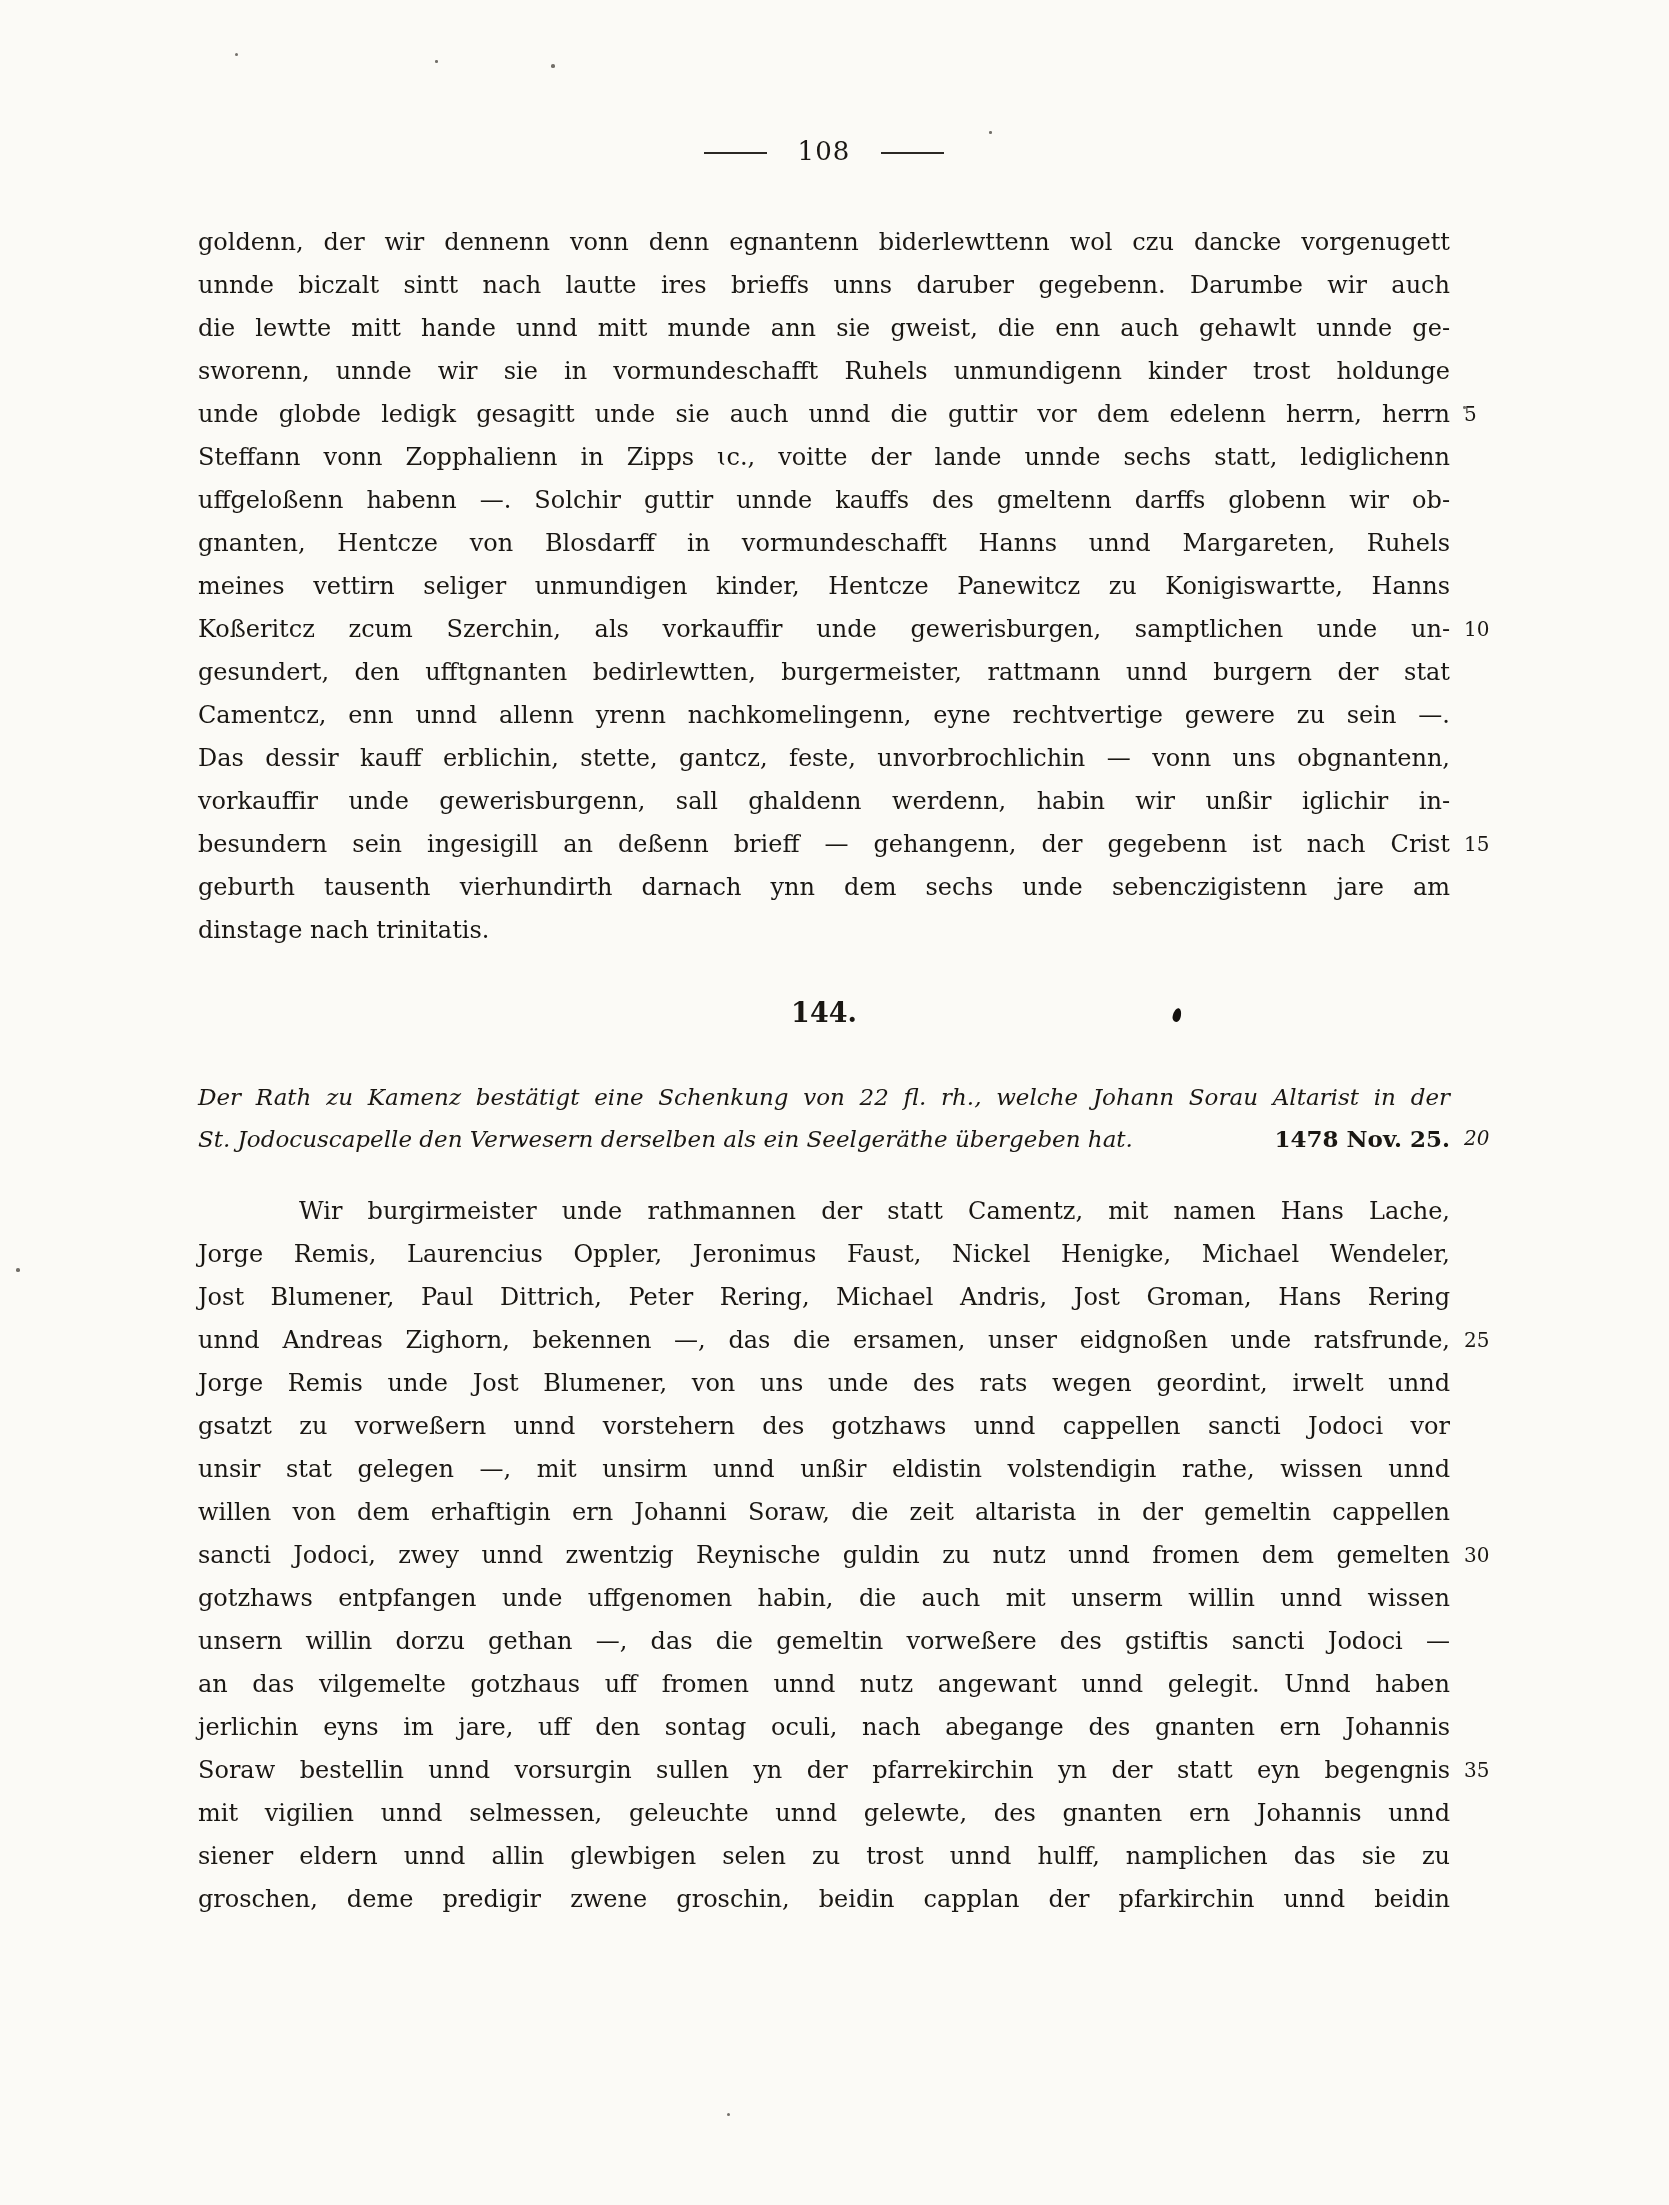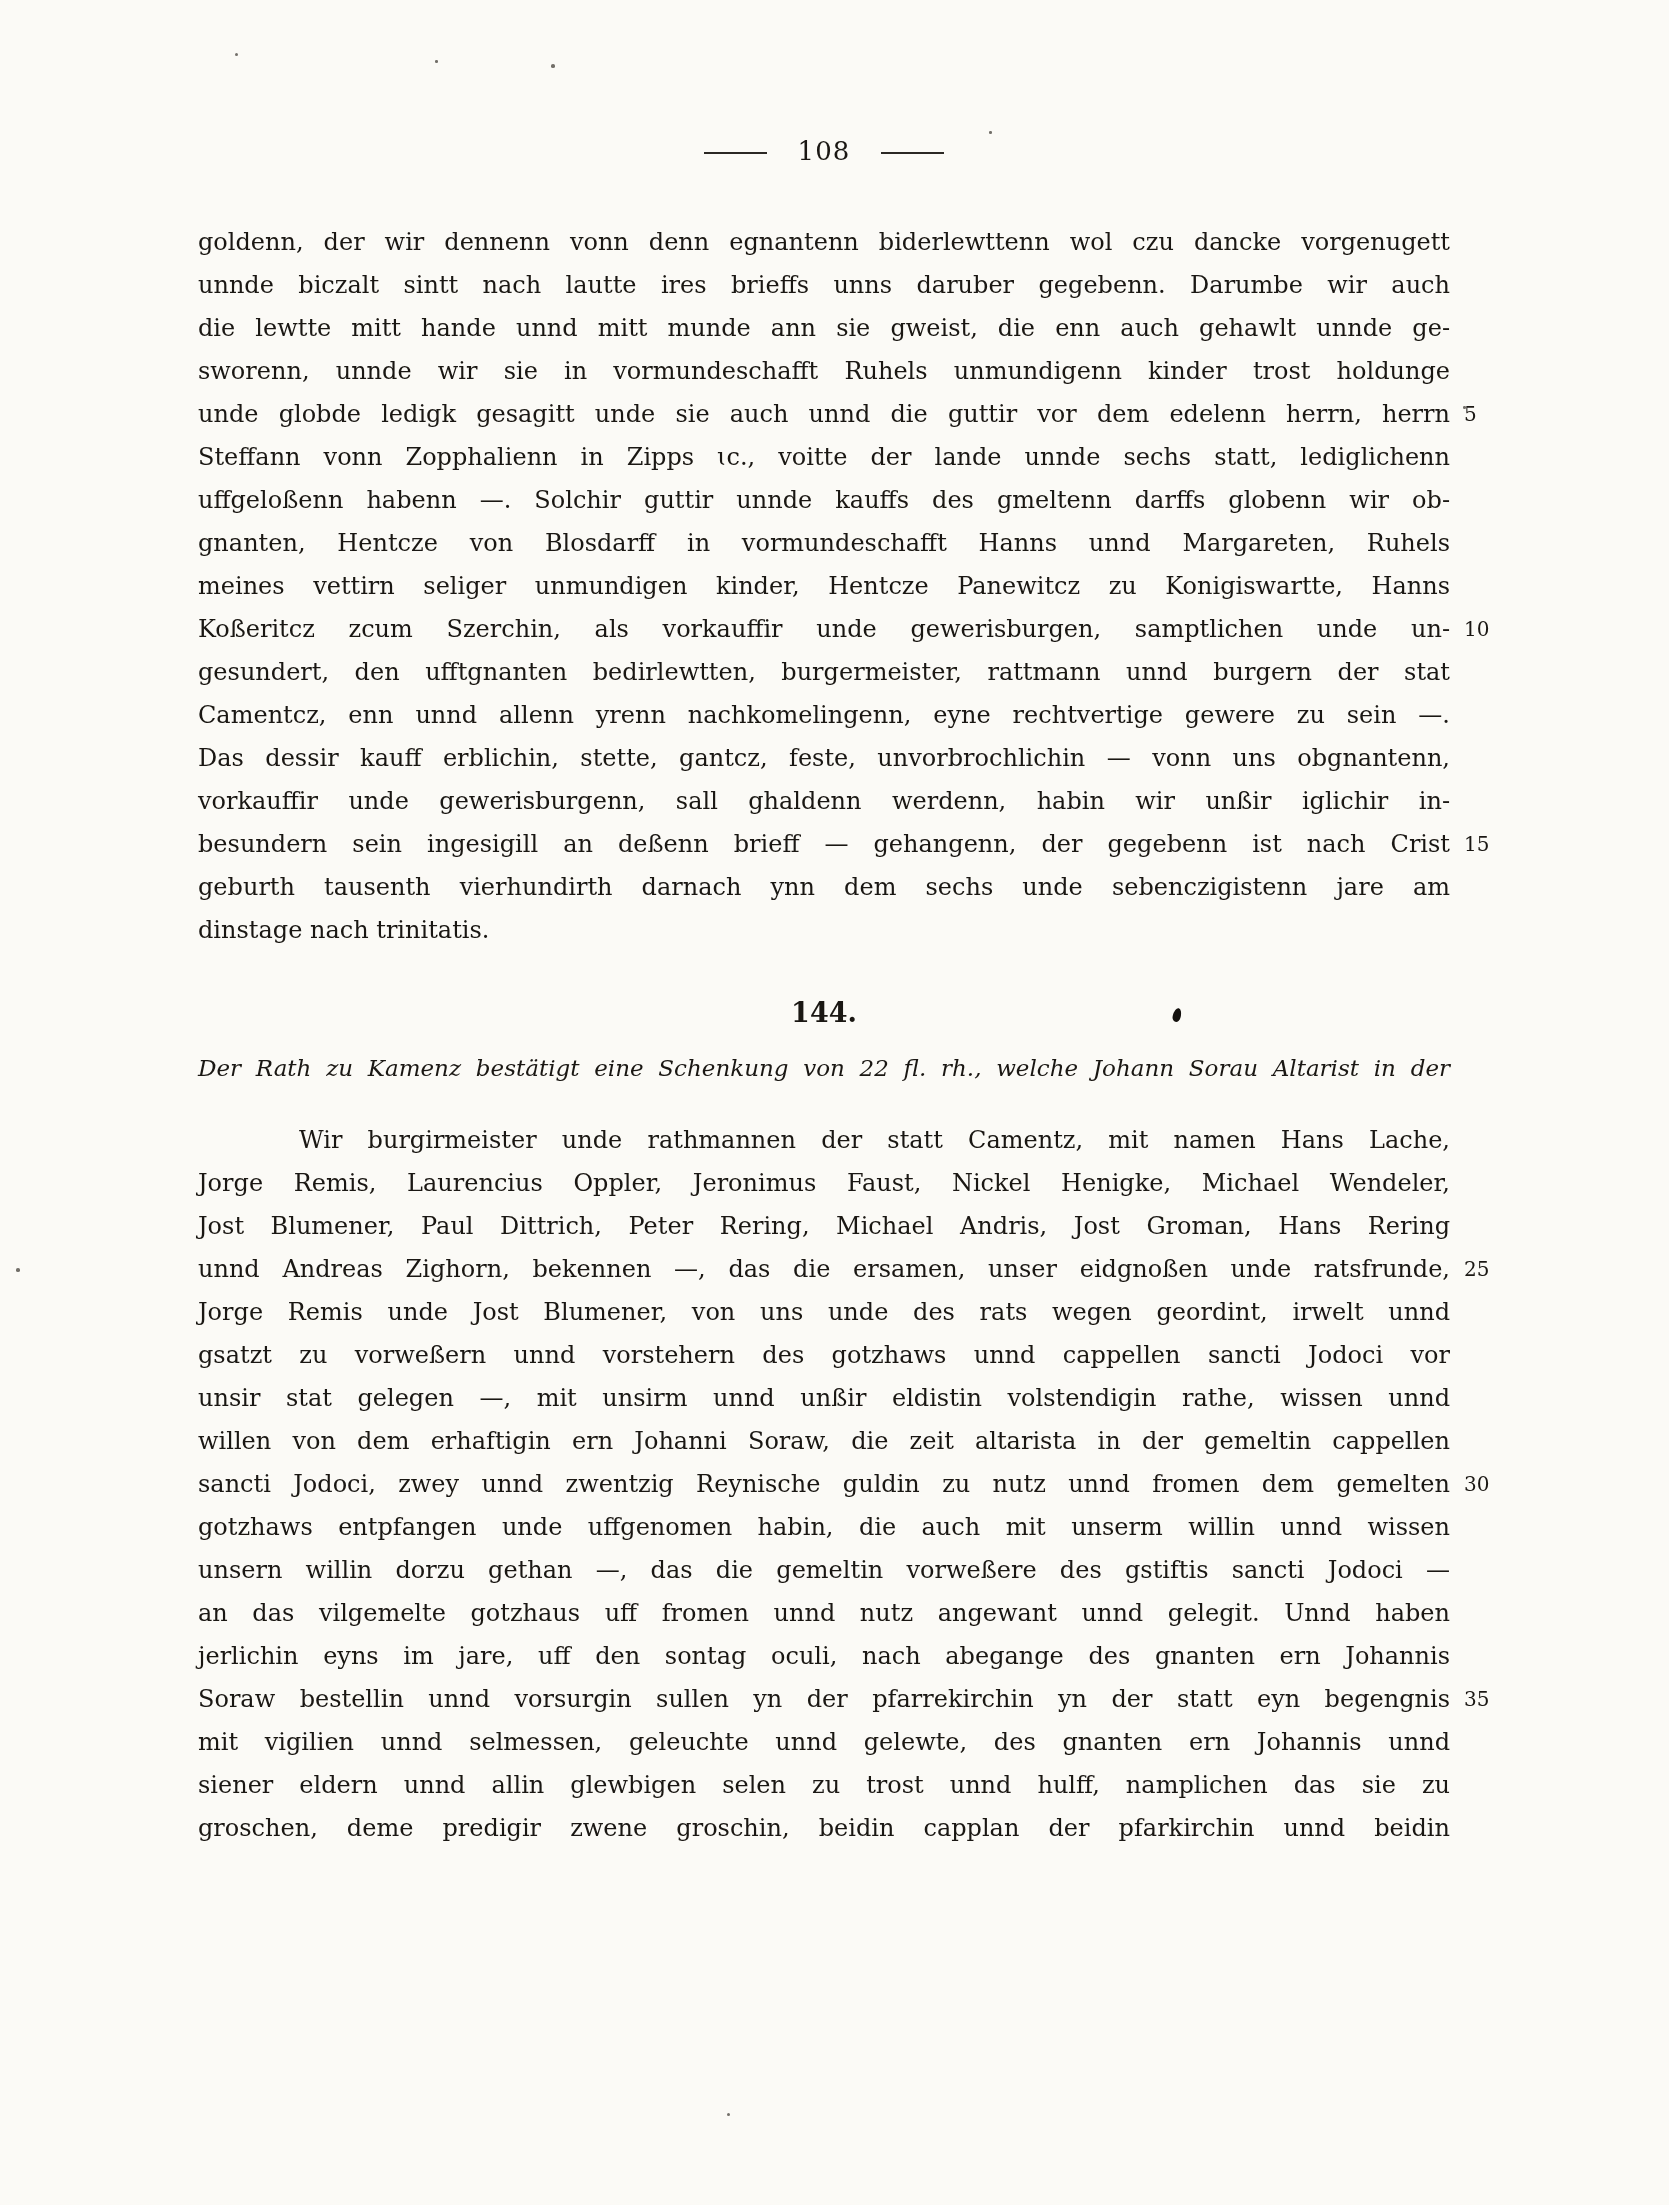--- a/index.html
+++ b/index.html
@@ -68,21 +68,21 @@
   }
   
   .doc-heading {
     margin-top: 43px;
     height: 35px;
     text-align: center;
     font-size: 27px;
     font-weight: 700;
     line-height: 35px;
   }
-  .regest { margin-top: 18px; }
+  .regest { margin-top: 47px; }
   .regest-line {
     position: relative;
     min-height: 41px;
     line-height: 41px;
     font-size: 23px;
     font-style: italic;
   }
   .regest-line.just {
     text-align: justify;
     text-align-last: justify;
@@ -213,20 +213,26 @@
         <span class="line-text">dinstage nach trinitatis.</span>
       </div>
     </div>
 
     <div class="doc-heading">144.</div>
 
     <div class="regest">
       <div class="regest-line just">
         <span>Der Rath zu Kamenz bestätigt eine Schenkung von 22 fl. rh., welche Johann Sorau Altarist in der</span>
       </div>
+      <div class="regest-line flexline">
+        <span>St. Jodocuscapelle den Verwesern derselben als ein Seelgeräthe übergeben hat.</span>
+        <span class="spacer"></span>
+        <span class="date">1478 Nov. 25.</span>
+        <span class="margin-num">20</span>
+      </div>
     </div>
 
 
     <div class="textblock para2">
       <div class="line just indent">
         <span class="line-text">Wir burgirmeister unde rathmannen der statt Camentz, mit namen Hans Lache,</span>
         <span class="margin-num"></span>
       </div>
         <div class="line just">
         <span class="line-text">Jorge Remis, Laurencius Oppler, Jeronimus Faust, Nickel Henigke, Michael Wendeler,</span>

